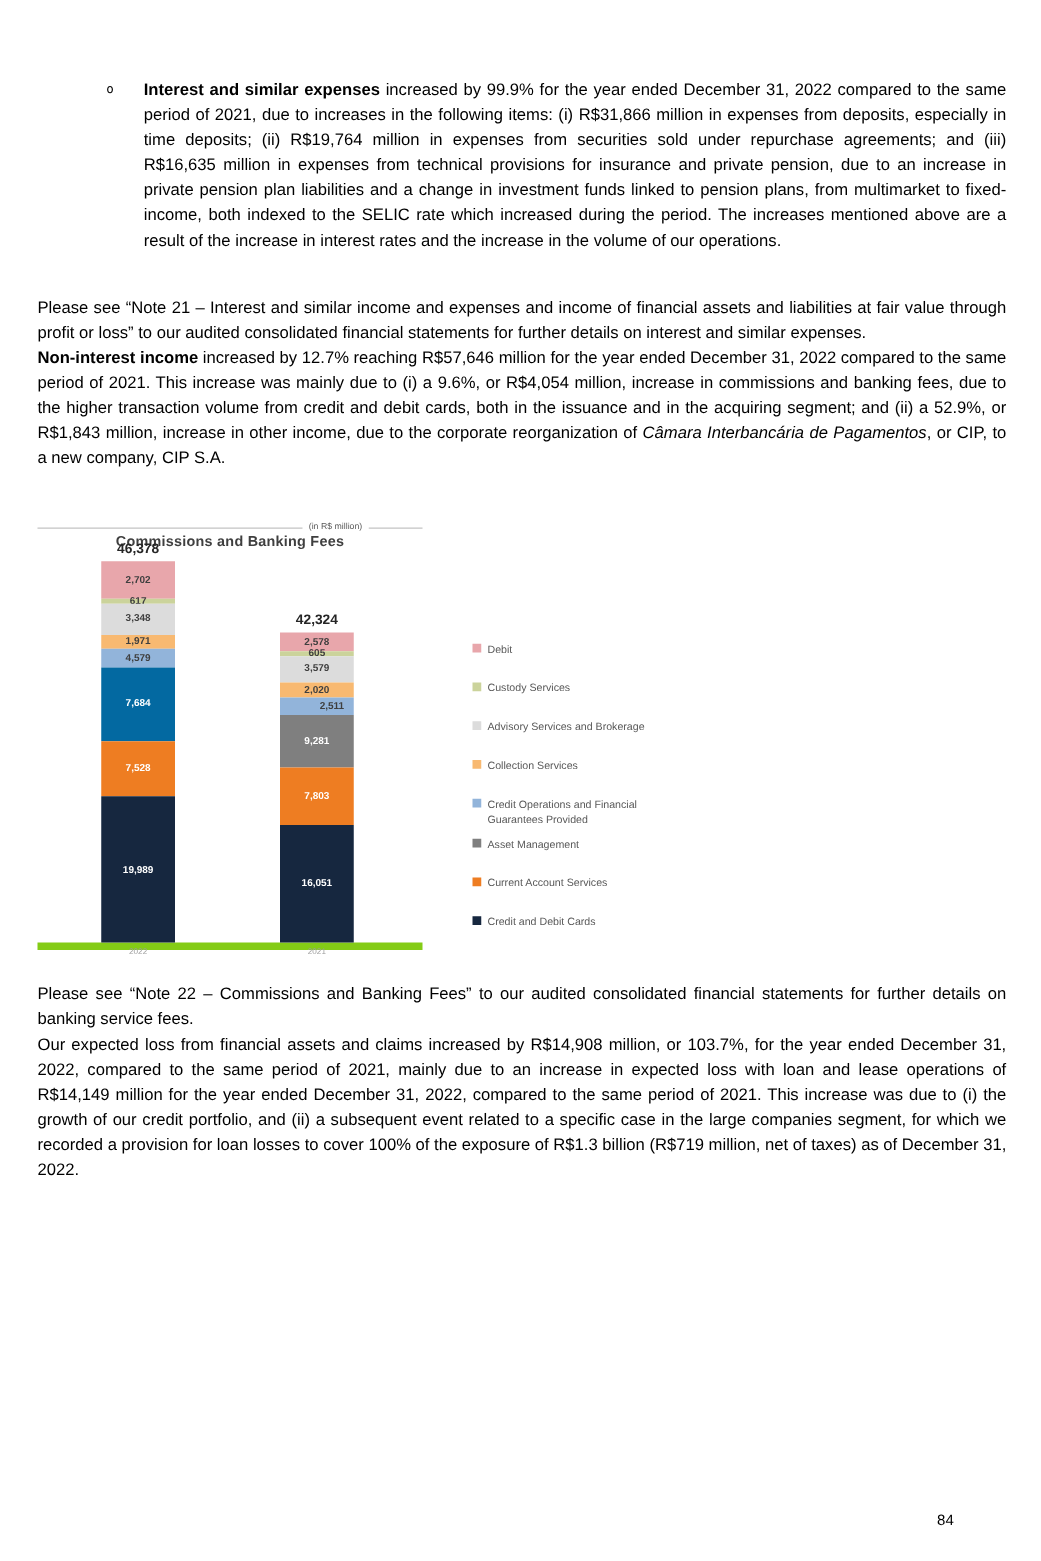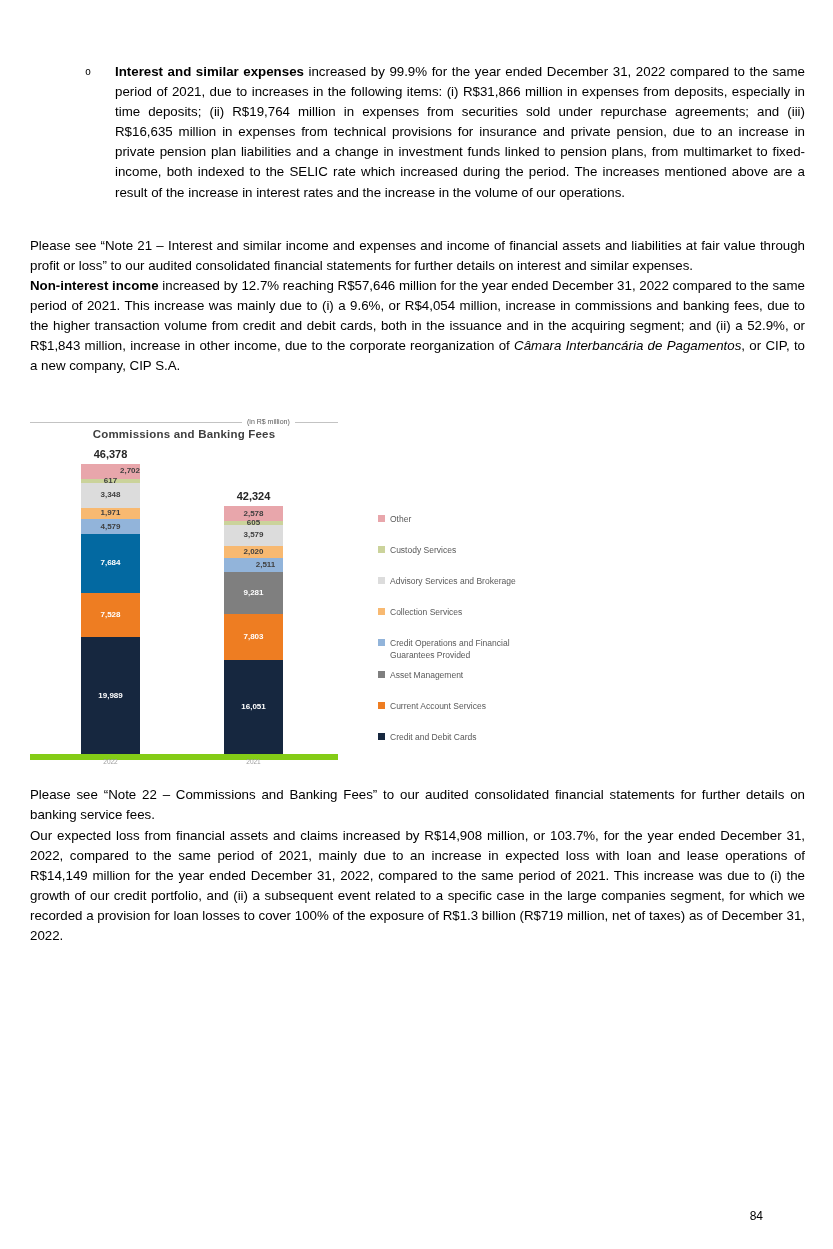--- a/index.html
+++ b/index.html
@@ -144,21 +144,21 @@
   <p class="body-text mb14"><b>Non-interest income</b><span> increased by 12.7% reaching R$57,646 million for the year ended December 31, 2022 compared to the same period of 2021. This increase was mainly due to (i) a 9.6%, or R$4,054 million, increase in commissions and banking fees, due to the higher transaction volume from credit and debit cards, both in the issuance and in the acquiring segment; and (ii) a 52.9%, or R$1,843 million, increase in other income, due to the corporate reorganization of </span><i>Câmara Interbancária de Pagamentos</i><span>, or CIP, to a new company, CIP S.A.</span></p>
 
 
   <div class="chart">
     <div class="chart-topline"></div>
     <div class="chart-unit-note">(in R$ million)</div>
     <div class="chart-title">Commissions and Banking Fees</div>
     <div class="chart-plot" id="plot">
         <div class="bar-group" style="left: 51px; width: 59px;">
           <div class="bar-total">46,378</div>
-          <div class="seg" style="height: 15px; background: rgb(232, 166, 171); justify-content: flex-end;">
+          <div class="seg" style="height: 30px; background: rgb(232, 166, 171);">
             <span class="seg-label" style="color: rgb(63, 63, 63);">2,702</span>
           </div>
           <div class="seg" style="height: 3.61858px; background: rgb(203, 211, 155);">
             <span class="seg-label" style="color: rgb(63, 63, 63);">617</span>
           </div>
           <div class="seg" style="height: 25px; background: rgb(220, 220, 220);">
             <span class="seg-label" style="color: rgb(63, 63, 63);">3,348</span>
           </div>
           <div class="seg" style="height: 11.5595px; background: rgb(248, 185, 113);">
             <span class="seg-label" style="color: rgb(63, 63, 63);">1,971</span>
@@ -200,21 +200,21 @@
             <span class="seg-label" style="color: rgb(255, 255, 255);">7,803</span>
           </div>
           <div class="seg" style="height: 94.1359px; background: rgb(22, 39, 63);">
             <span class="seg-label" style="color: rgb(255, 255, 255);">16,051</span>
           </div>
         </div>
       </div>
     <div class="legend" id="legend">
         <div class="legend-item">
           <div class="legend-swatch" style="background: rgb(232, 166, 171);"></div>
-          <div class="legend-label">Other</div>
+          <div class="legend-label">Debit</div>
         </div>
         <div class="legend-item">
           <div class="legend-swatch" style="background: rgb(203, 211, 155);"></div>
           <div class="legend-label">Custody Services</div>
         </div>
         <div class="legend-item">
           <div class="legend-swatch" style="background: rgb(220, 220, 220);"></div>
           <div class="legend-label">Advisory Services and Brokerage</div>
         </div>
         <div class="legend-item">

